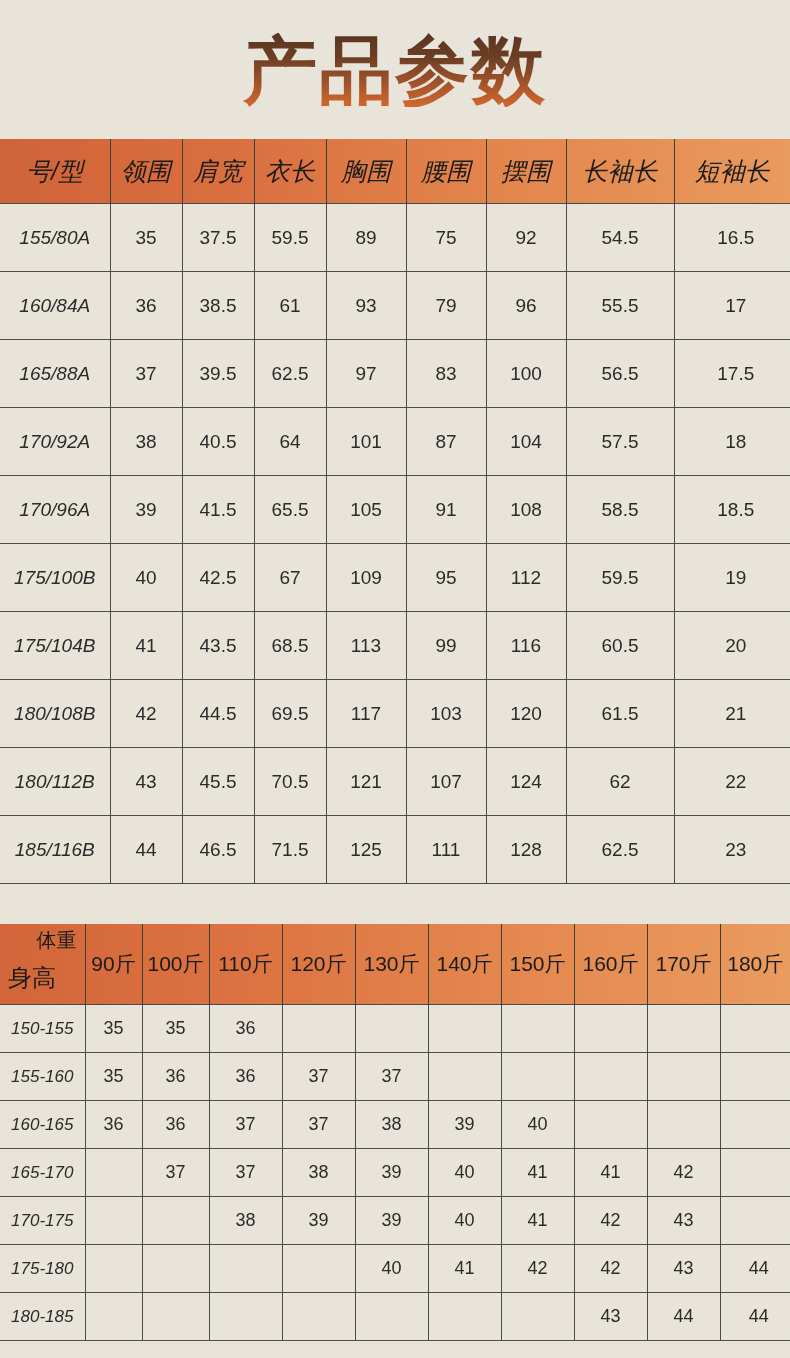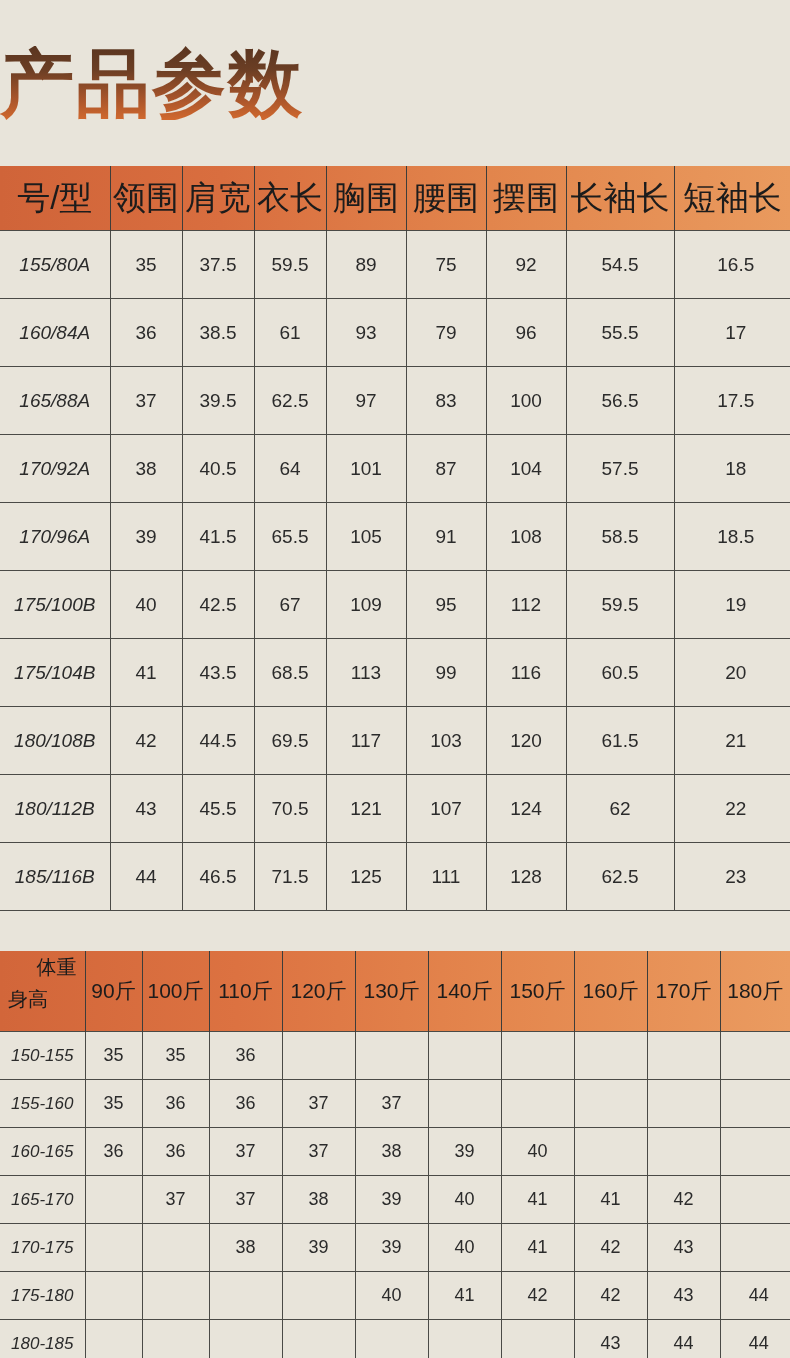--- a/index.html
+++ b/index.html
@@ -12,24 +12,24 @@
     height: 1358px;
     background: #e8e4da;
     font-family: "Liberation Sans", "DejaVu Sans", sans-serif;
     color: #262626;
     overflow: hidden;
     position: relative;
   }
 
   
   .title-wrap {
-    height: 166px;
+    height: 139px;
     display: flex;
     align-items: center;
-    justify-content: flex-start;
+    justify-content: center;
   }
   .page-title {
     font-size: 74px;
     font-weight: bold;
     letter-spacing: 2px;
     line-height: 1;
     background: linear-gradient(180deg, #5a3520 0%, #6b3e24 32%, #a9552b 72%, #d2692e 100%);
     -webkit-background-clip: text;
     background-clip: text;
     color: transparent;
@@ -61,23 +61,24 @@
   .grid tbody tr td:first-child { border-left: none; font-style: italic; }
   .grid tbody tr td:last-child  { border-right: none; padding-left: 8px; }
 
   
   .t1 { margin: 0; }
   .t1 .head-row {
     background: linear-gradient(90deg, #d06439 0%, #d96e3f 28%, #e2854c 62%, #e99a5e 100%);
   }
   .t1 .head-row th {
     height: 62px;
-    font-size: 33px;
+    font-size: 25px;
     color: #1c1c1c;
     border-color: #3d3d3a;
+    font-style: italic;
   }
   .t1 tbody td {
     height: 65px;
     font-size: 19px;
     color: #2b2b2b;
   }
 
   
   .gap { height: 40px; }
 
@@ -102,23 +103,23 @@
   }
   .corner-top {
     position: absolute;
     top: 5px;
     right: 8px;
     font-size: 20px;
     line-height: 1.1;
   }
   .corner-bot {
     position: absolute;
-    bottom: 21px;
+    bottom: 13px;
     left: 8px;
-    font-size: 20px;
+    font-size: 24px;
     line-height: 1.1;
   }
   .t2 tbody td {
     height: 45px;
     font-size: 18px;
     color: #2b2b2b;
   }
   .t2 tbody td.rowlabel { font-size: 17px; }
 </style>
 </head>

